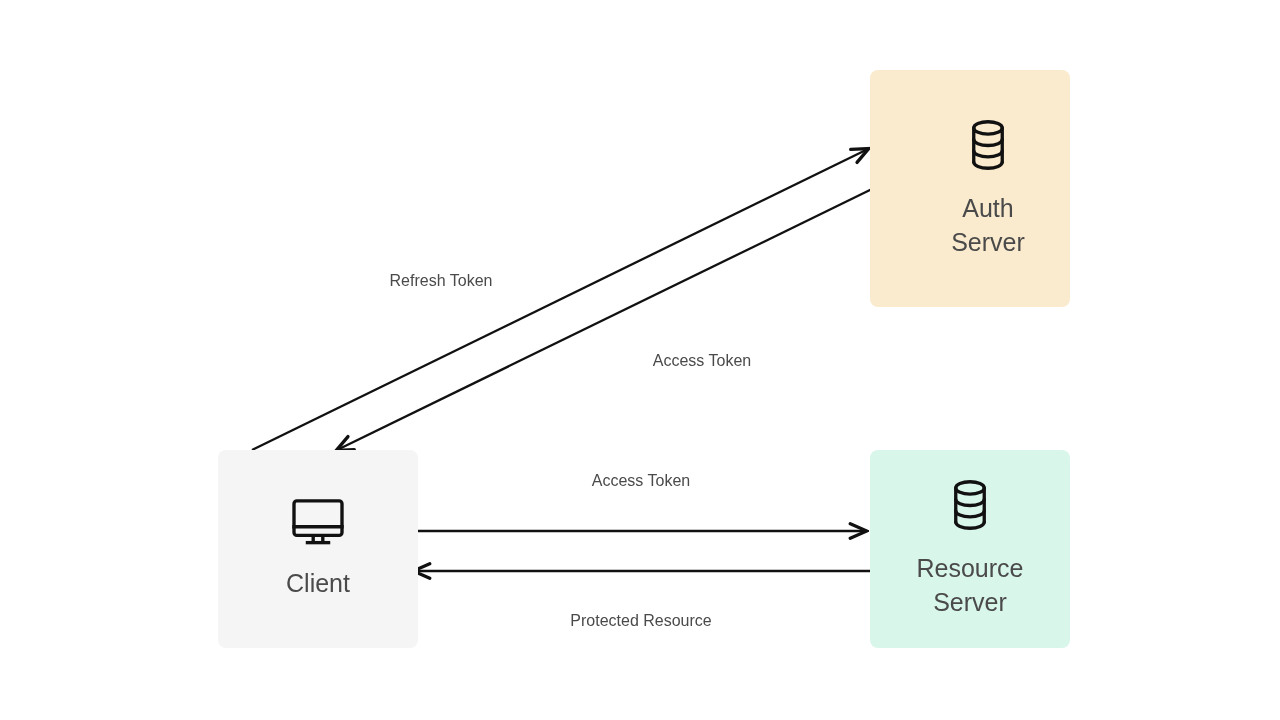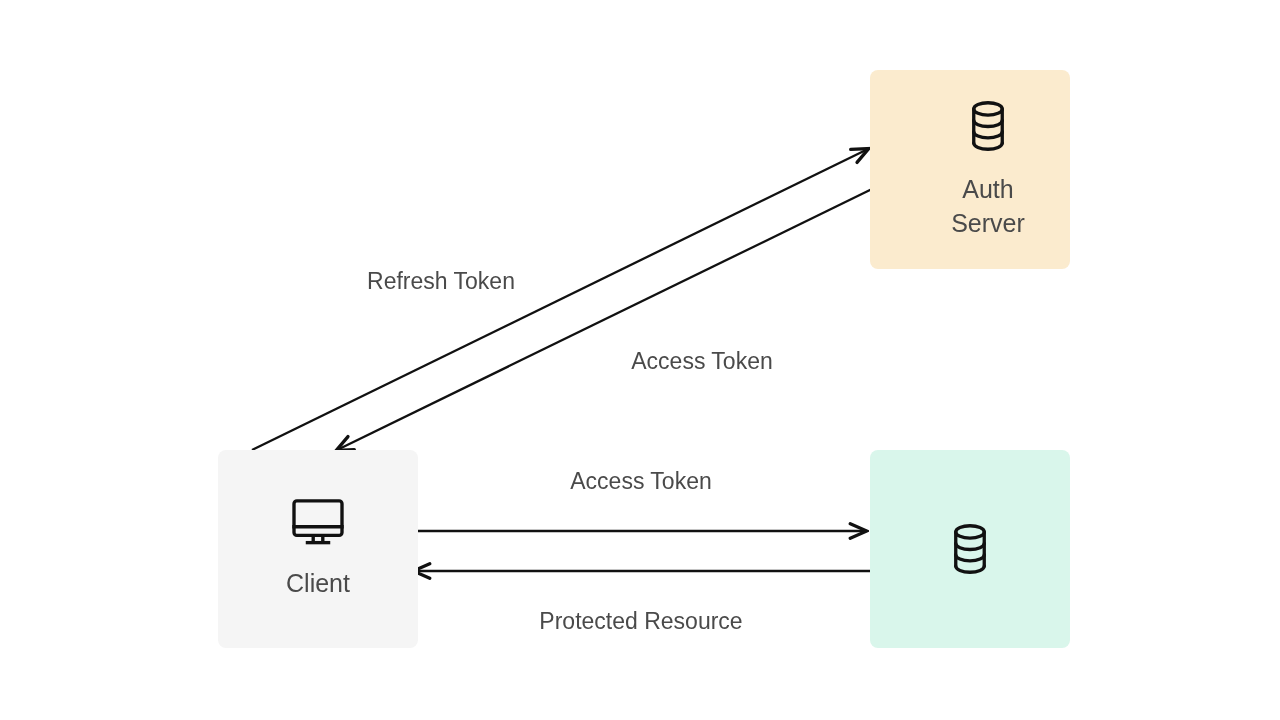--- a/index.html
+++ b/index.html
@@ -28,35 +28,35 @@
     position: absolute;
     width: 200px;
     border-radius: 8px;
     display: flex;
     flex-direction: column;
     align-items: center;
     justify-content: center;
     gap: 20px;
     box-sizing: border-box;
   }
-  .node-auth     { left: 870px; top: 70px;  height: 199px; background: var(--auth-bg, #fbebce); padding-left: 36px; }
+  .node-auth     { left: 870px; top: 70px;  height: 237px; background: var(--auth-bg, #fbebce); padding-left: 36px; }
   .node-client   { left: 218px; top: 450px; height: 198px; background: var(--client-bg, #f5f5f5); }
   .node-resource { left: 870px; top: 450px; height: 198px; background: var(--resource-bg, #d9f6eb); }
   .node-icon { color: #111111; }
   .node-label {
     width: 120px;
     text-align: center;
     font-size: 25px;
     line-height: 34px;
     color: var(--text, #4a4a4a);
   }
   .edge-label {
     position: absolute;
     transform: translate(-50%, -50%);
-    font-size: 23px;
+    font-size: 16px;
     white-space: nowrap;
     color: var(--text, #4a4a4a);
   }
   .lbl-refresh-token     { left: 441px; top: 281px; }
   .lbl-access-token-auth { left: 702px; top: 361px; }
   .lbl-access-token-res  { left: 641px; top: 481px; }
   .lbl-protected-res     { left: 641px; top: 621px; }
 </style>
 </head>
 <body>
@@ -100,20 +100,21 @@
 
   <div class="node node-resource">
     <svg class="node-icon" width="38" height="52" viewBox="0 0 40 54" fill="none" stroke="currentColor" stroke-width="3.5" stroke-linecap="round">
       <ellipse cx="20" cy="9" rx="15" ry="6.5"></ellipse>
       <path d="M5 9 V45"></path>
       <path d="M35 9 V45"></path>
       <path d="M5 21 A15 6.5 0 0 0 35 21"></path>
       <path d="M5 33 A15 6.5 0 0 0 35 33"></path>
       <path d="M5 45 A15 6.5 0 0 0 35 45"></path>
     </svg>
+    <div class="node-label">Resource Server</div>
   </div>
 
   <div class="edge-label lbl-refresh-token">Refresh Token</div>
   <div class="edge-label lbl-access-token-auth">Access Token</div>
   <div class="edge-label lbl-access-token-res">Access Token</div>
   <div class="edge-label lbl-protected-res">Protected Resource</div>
 
 </div>
 
 </body></html>

